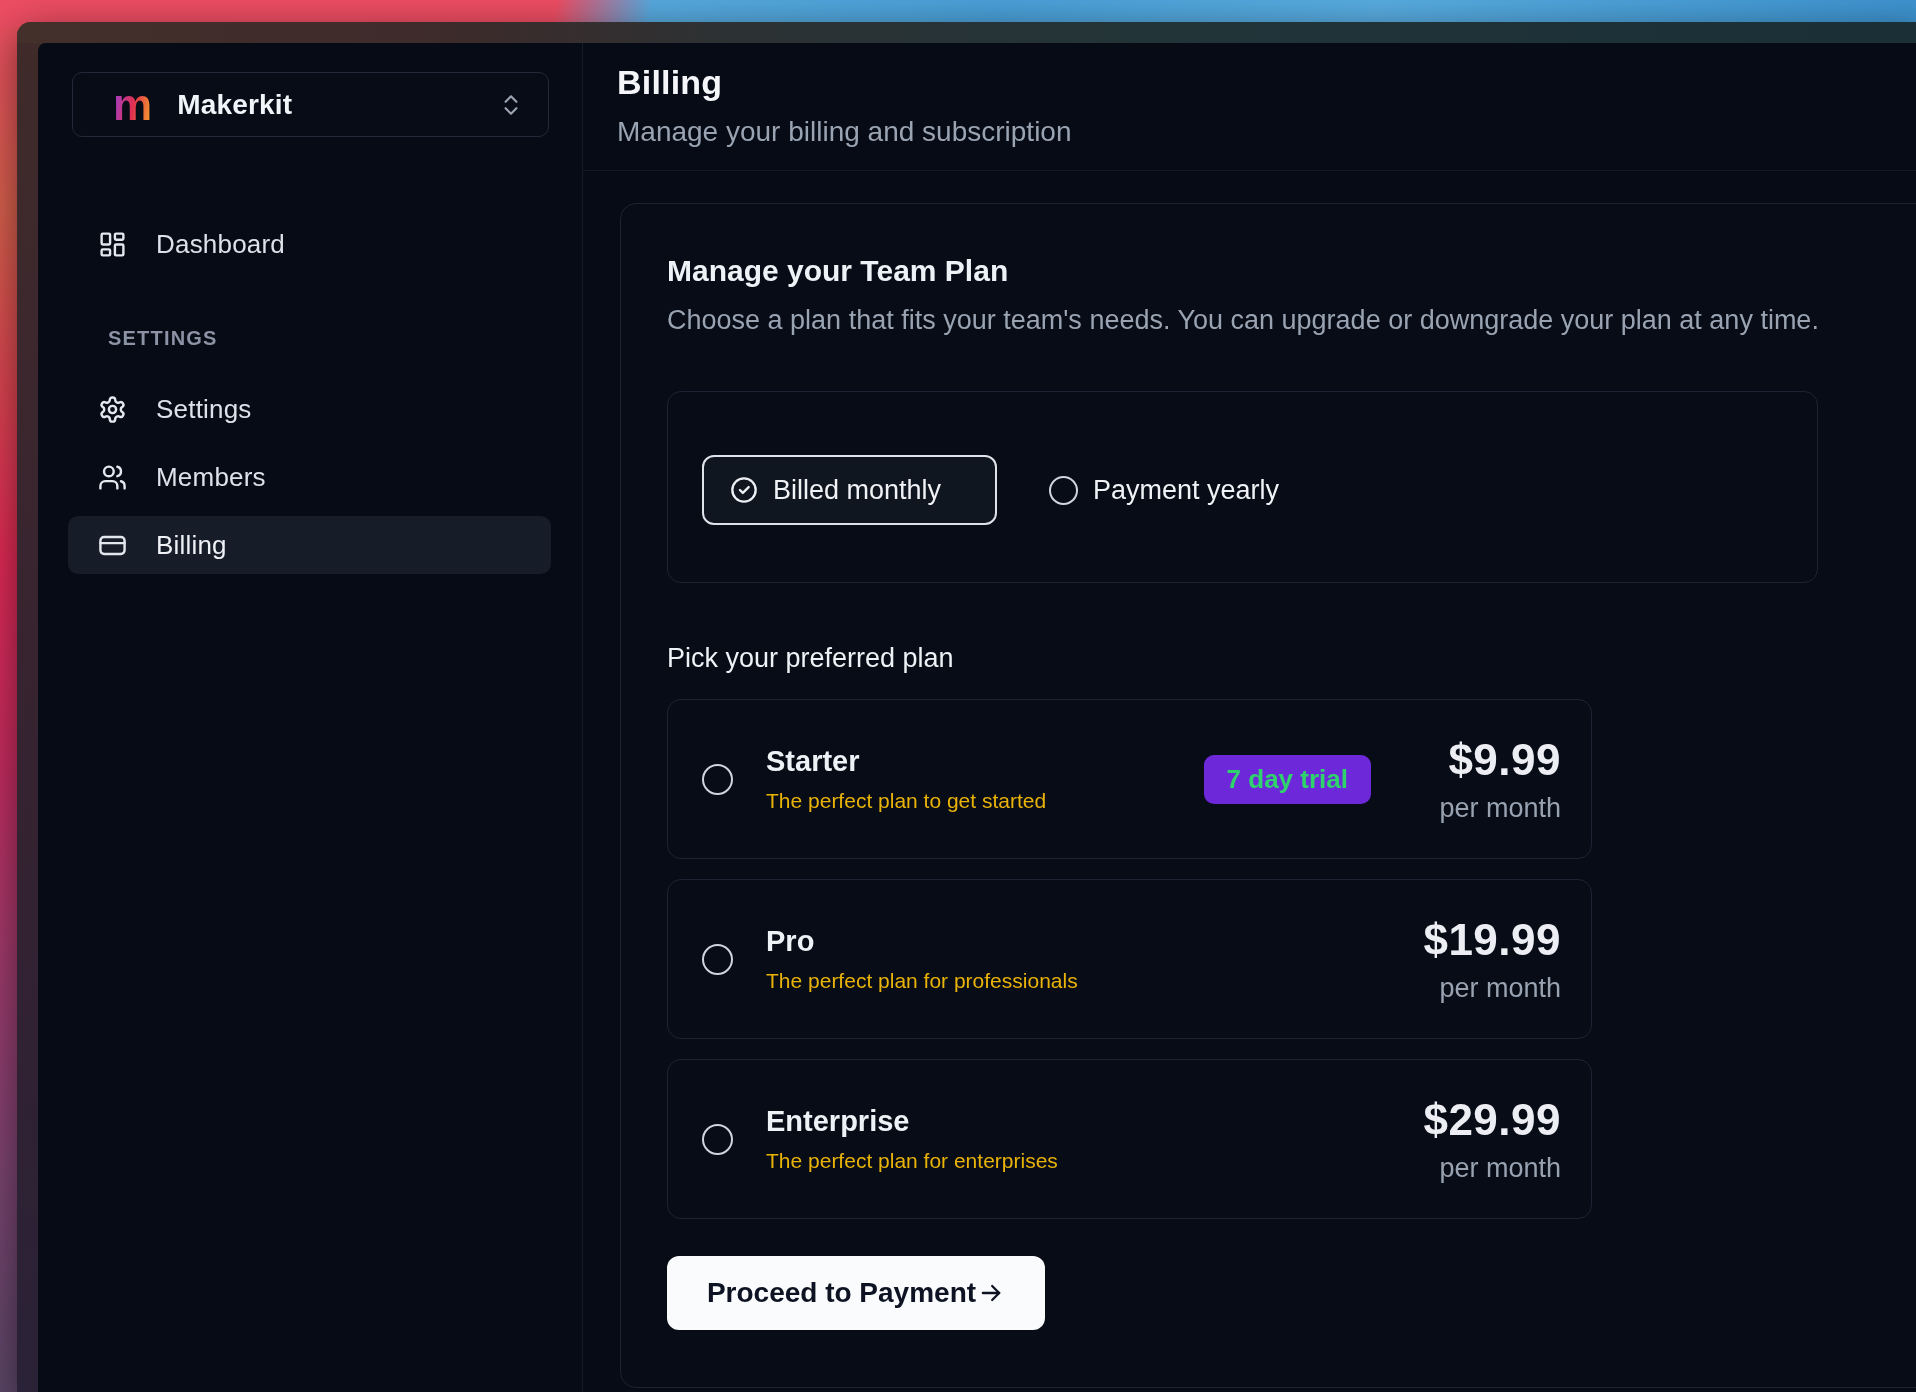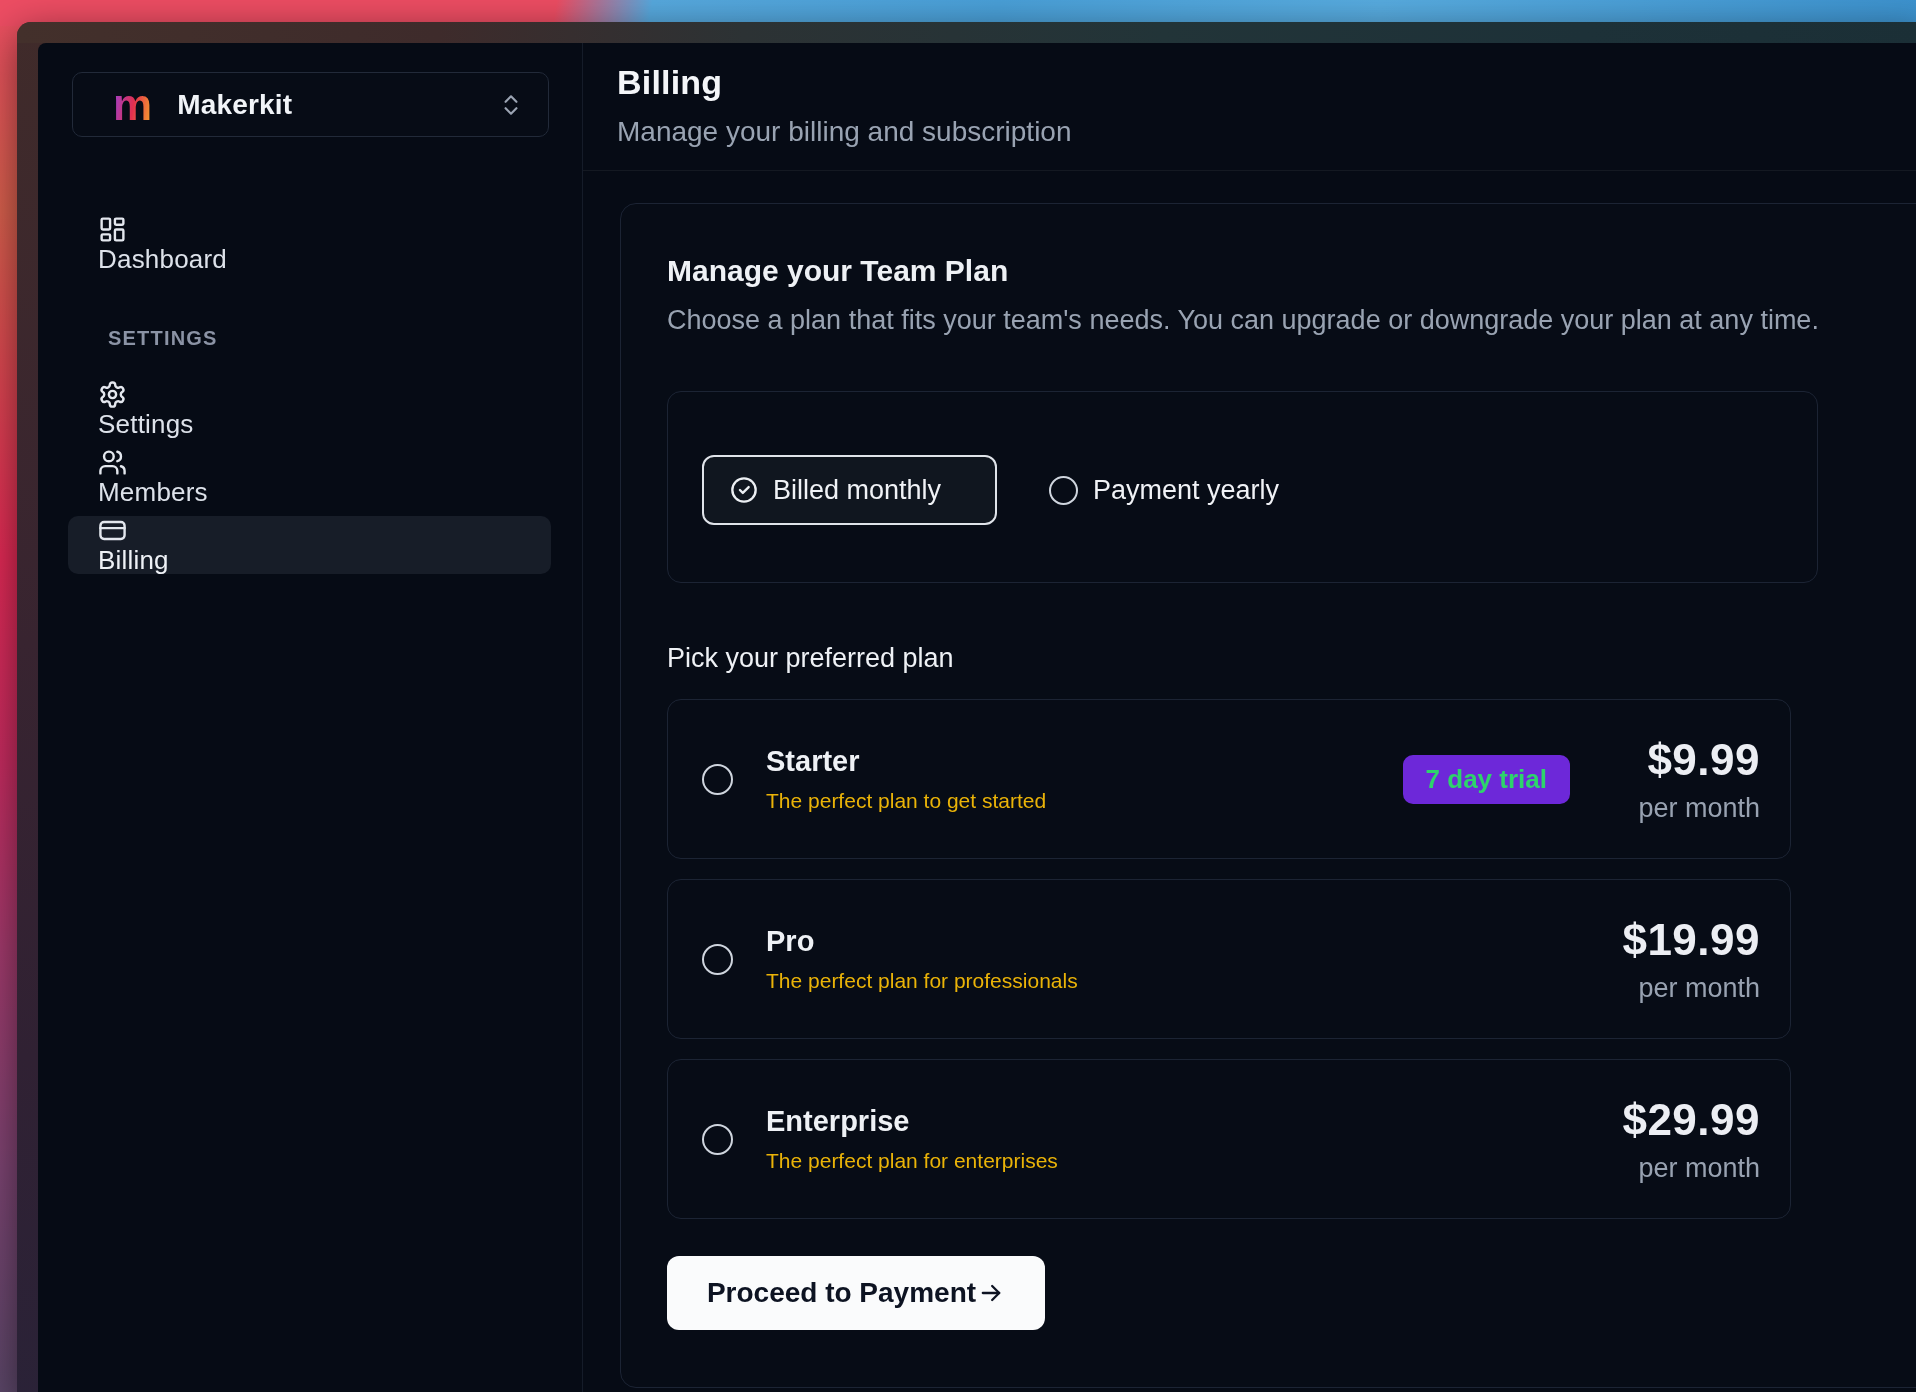--- a/index.html
+++ b/index.html
@@ -41,21 +41,21 @@
   .ws-logo {
     font-size:44px; font-weight:700; line-height:30px; margin-right:25px;
     background:linear-gradient(100deg,#9b3fd1 0%,#e1304e 52%,#f7a22b 100%);
     -webkit-background-clip:text; background-clip:text; color:transparent;
   }
   .ws-name { font-size:28px; font-weight:600; color:#f1f4f8; letter-spacing:.2px; flex:1; }
   .ws-chevron { color:#9aa3b2; }
   .nav { margin-top:78px; }
   .nav-row {
     margin-left:30px; width:483px; height:58px; border-radius:10px;
-    display:flex; align-items:flex-start; padding-left:30px; cursor:pointer; color:#dde2ea;flex-direction:column;
+    display:flex; align-items:center; padding-left:30px; cursor:pointer; color:#dde2ea;
   }
   .nav-row.active { background:#171d28; color:#eef1f6; }
   .nav-row .nav-icon { width:29px; height:29px; margin-right:29px; display:block; color:#e3e7ee; }
   .nav-label { font-size:26px; font-weight:400; letter-spacing:.2px; }
   .section-label {
     margin:54px 0 30px 70px; font-size:20px; font-weight:600;
     letter-spacing:1.2px; color:#8b93a5;
   }
   .nav-group .nav-row { margin-top:10px; }
   
@@ -82,21 +82,21 @@
   }
   .check-circle { width:28px; height:28px; color:#eceff3; margin-right:15px; }
   .interval-option-label { font-size:27px; color:#f0f2f6; font-weight:400; }
   .interval-option-plain { display:flex; align-items:center; margin-left:52px; cursor:pointer; }
   .radio {
     width:29px; height:29px; border-radius:50%; border:2.5px solid #cfd5de; margin-right:15px; flex:none;
   }
   .plans-label { margin-top:60px; font-size:27px; font-weight:500; color:#eef1f5; }
   .plans { margin-top:25px; display:flex; flex-direction:column; gap:20px; }
   .plan-row {
-    width:1124px; height:160px; border:1px solid #1c2434; border-radius:14px;
+    width:925px; height:160px; border:1px solid #1c2434; border-radius:14px;
     display:flex; align-items:center; padding:0 30px 0 34px; cursor:pointer;
   }
   .plan-row .radio { width:31px; height:31px; margin-right:33px; }
   .plan-name { font-size:29px; font-weight:600; color:#eef1f5; }
   .plan-desc { margin-top:11px; font-size:21px; color:#eab308; }
   .plan-spacer { flex:1; }
   .trial-badge {
     background:#6d28d9; color:#2ed36c; font-size:26px; font-weight:600;
     padding:9px 23px; border-radius:10px; margin-right:50px;
   }

